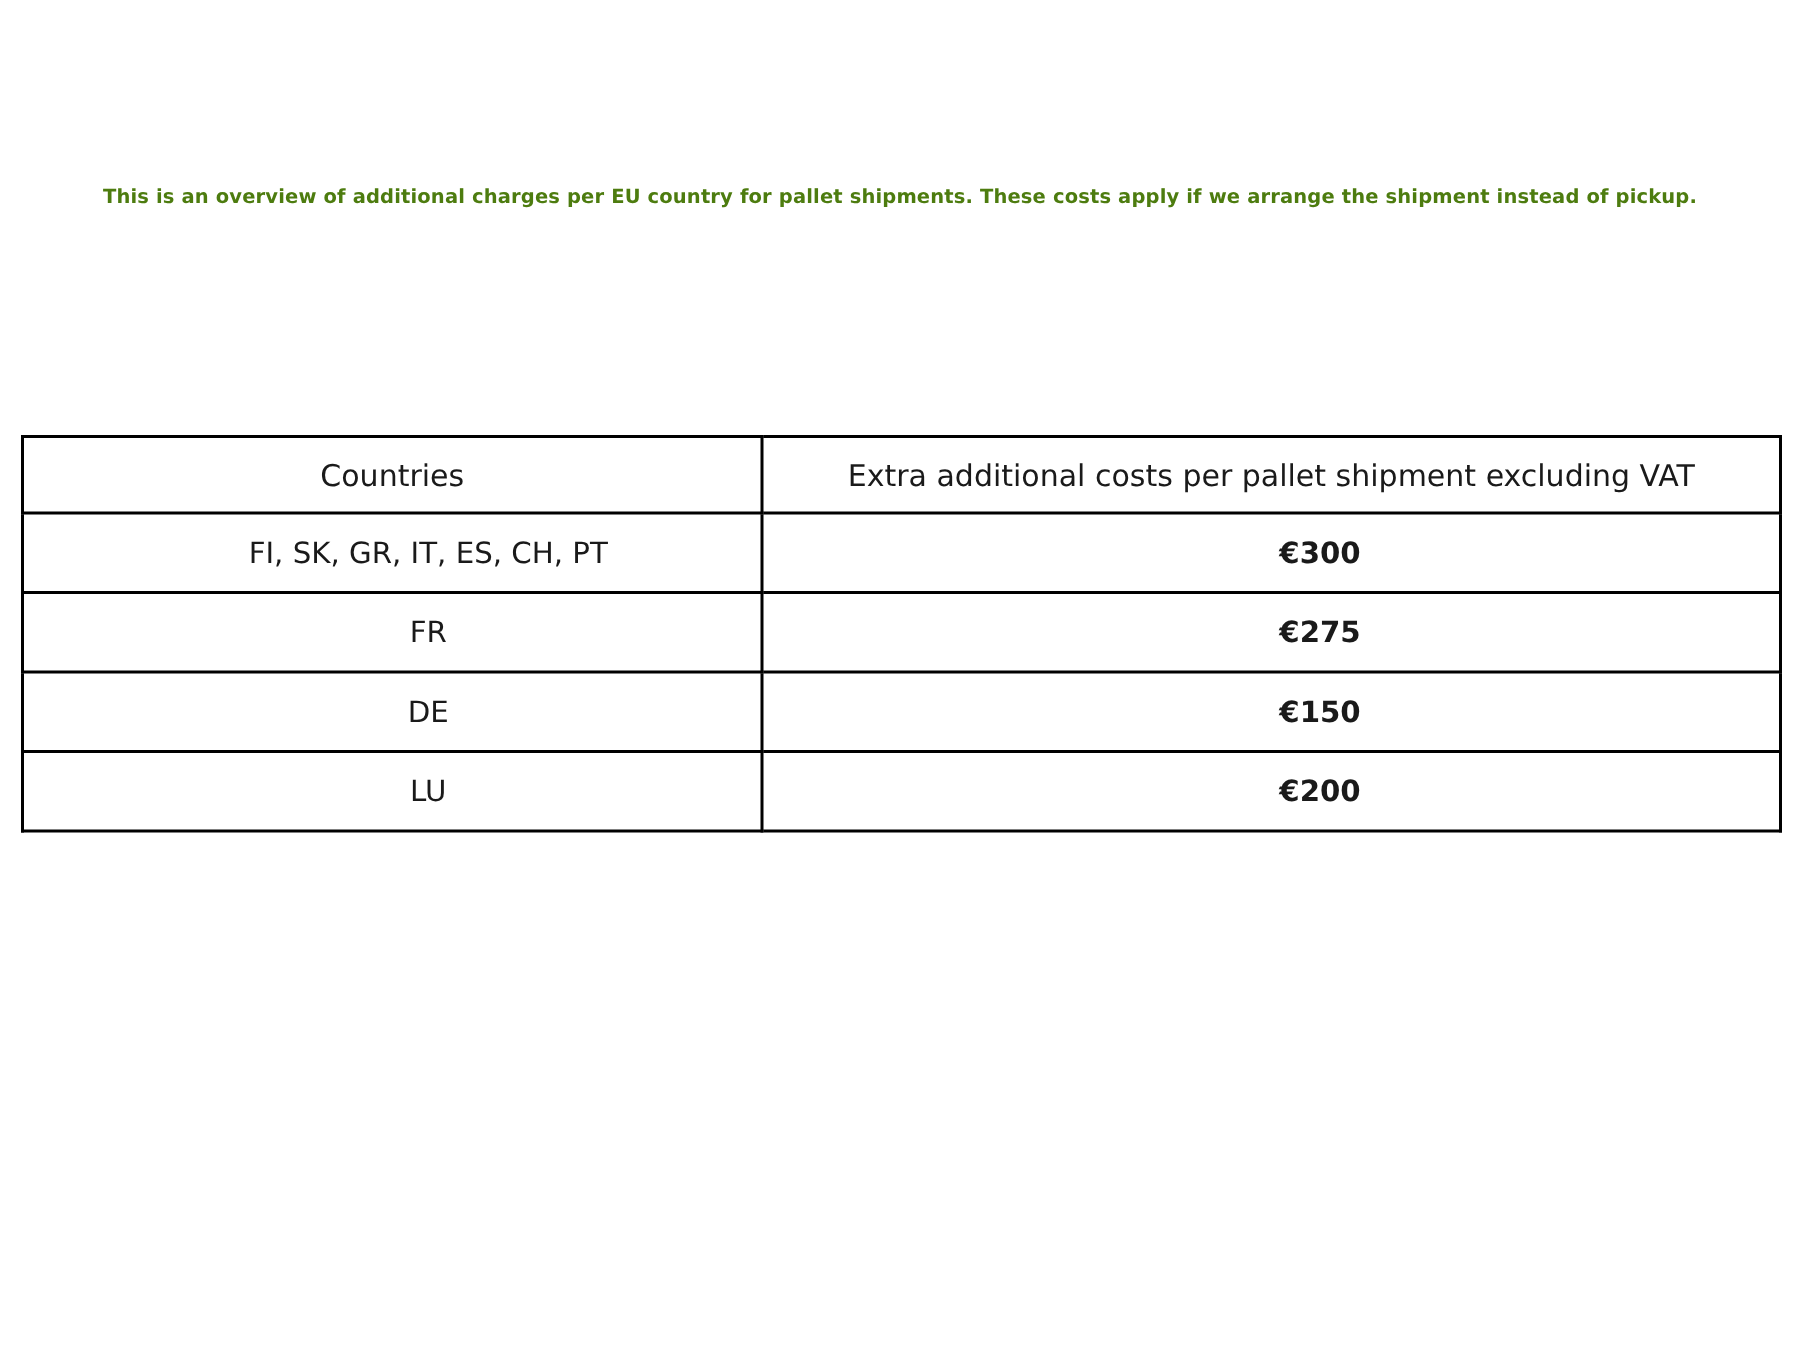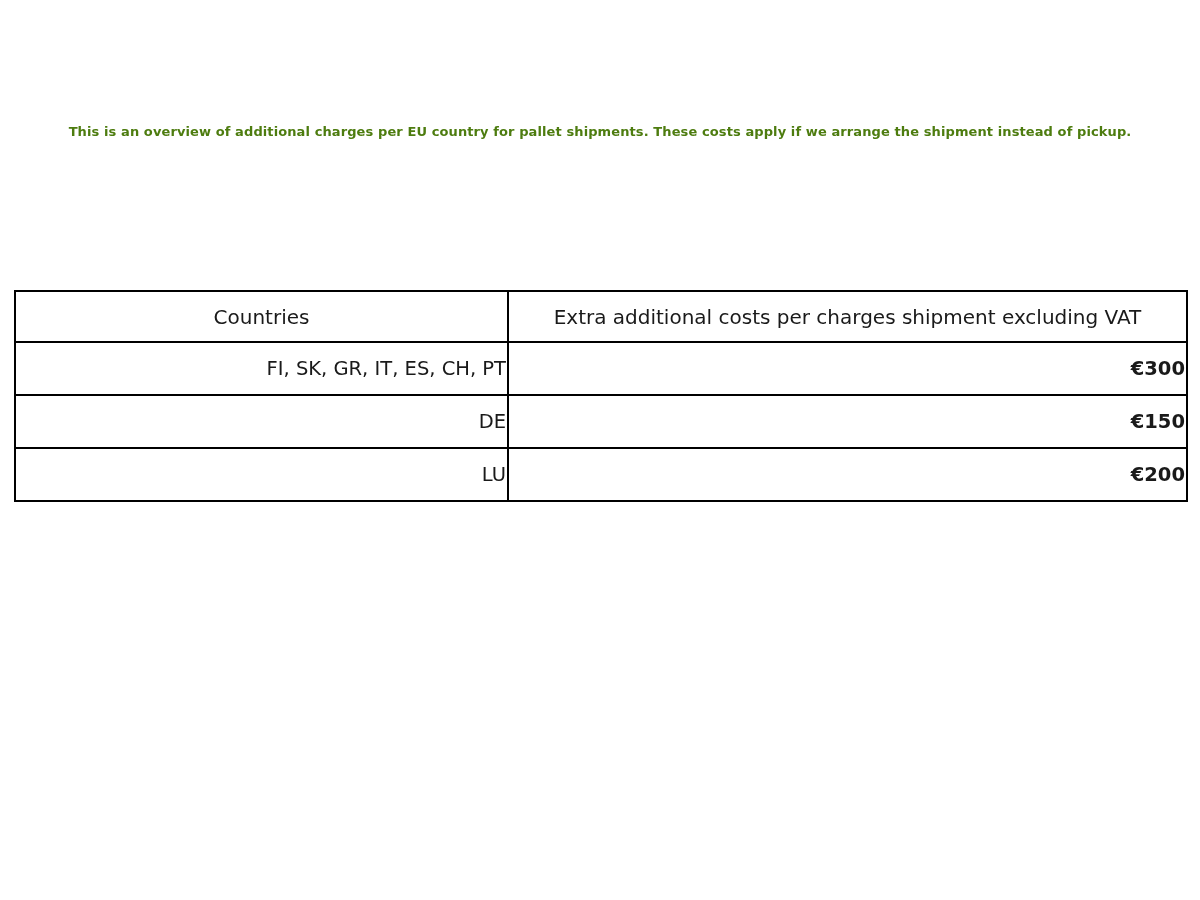--- a/index.html
+++ b/index.html
@@ -46,21 +46,21 @@
   table.charges th {
     height: 49px;
     font-size: 20px;
     font-weight: normal;
     text-align: center;
     padding: 0 4px;
   }
   table.charges td {
     height: 49px;
     font-size: 19.5px;
-    text-align: right;
+    text-align: center;
   }
   col.countries-col { width: 493px; }
   col.cost-col { width: 679px; }
   td.countries-cell { padding-left: 49px; }
   td.cost-cell { padding-left: 66px; font-weight: bold; }
 </style>
 </head>
 <body>
 
 <div class="page">
@@ -68,27 +68,31 @@
   <div class="intro">This is an overview of additional charges per EU country for pallet shipments. These costs apply if we arrange the shipment instead of pickup.</div>
 
   <table class="charges">
     <colgroup>
       <col class="countries-col">
       <col class="cost-col">
     </colgroup>
     <thead>
       <tr>
         <th>Countries</th>
-        <th>Extra additional costs per charges shipment excluding VAT</th>
+        <th>Extra additional costs per pallet shipment excluding VAT</th>
       </tr>
     </thead>
     <tbody>
       <tr>
         <td class="countries-cell">FI, SK, GR, IT, ES, CH, PT</td>
         <td class="cost-cell">€300</td>
+      </tr>
+      <tr>
+        <td class="countries-cell">FR</td>
+        <td class="cost-cell">€275</td>
       </tr>
       <tr>
         <td class="countries-cell">DE</td>
         <td class="cost-cell">€150</td>
       </tr>
       <tr>
         <td class="countries-cell">LU</td>
         <td class="cost-cell">€200</td>
       </tr>
     </tbody>

